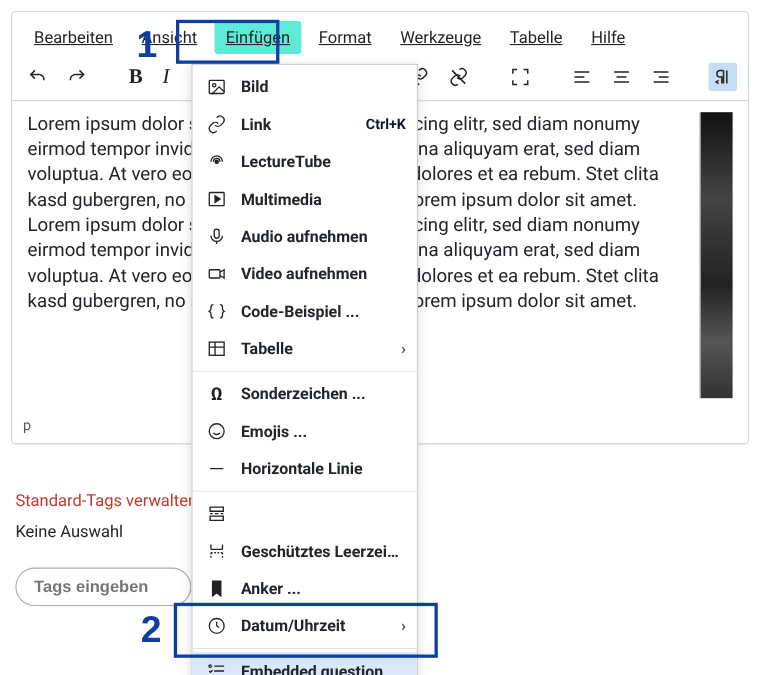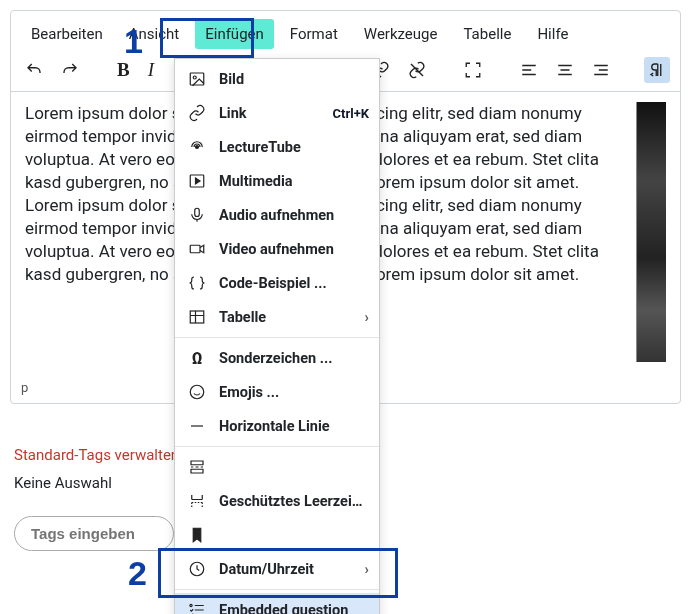--- a/index.html
+++ b/index.html
@@ -18,20 +18,21 @@
     border-radius: 4px;
     margin: 10px 10px 0 10px;
     background: #fff;
   }
   .menubar {
     display: flex;
     align-items: center;
     gap: 6px;
     padding: 8px 10px 4px 10px;
     font-size: 15px;
+    text-decoration: underline;
   }
   .menu-item {
     padding: 6px 10px;
     border-radius: 3px;
     cursor: pointer;
   }
   .menu-item.active {
     background: #5eead4;
   }
   .toolbar {
@@ -349,20 +350,21 @@
         </svg>
       </span>
     <span class="dd-label">Geschütztes Leerzeichen</span>
   </div>
   <div class="dd-item">
     <span class="dd-icon">
         <svg viewBox="0 0 24 24">
           <path d="M7 3h10v18l-5-4-5 4z" fill="currentColor"></path>
         </svg>
       </span>
+    <span class="dd-label">Anker ...</span>
   </div>
   <div class="dd-item">
     <span class="dd-icon">
         <svg viewBox="0 0 24 24">
           <circle cx="12" cy="12" r="9"></circle>
           <path d="M12 7v5l3 2"></path>
         </svg>
       </span>
     <span class="dd-label">Datum/Uhrzeit</span>
     <span class="dd-chevron">›</span>

